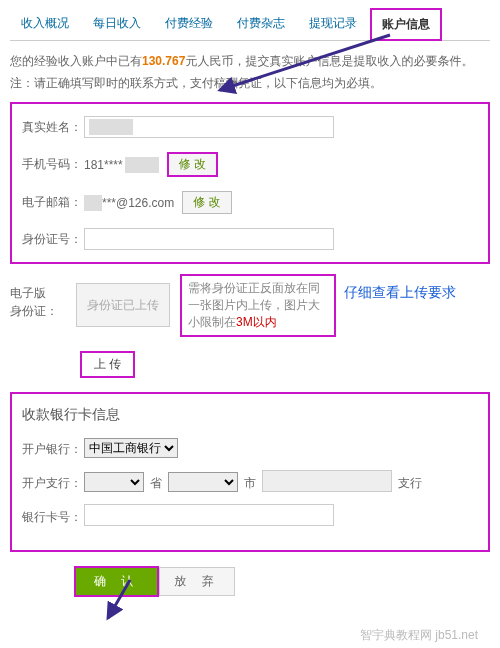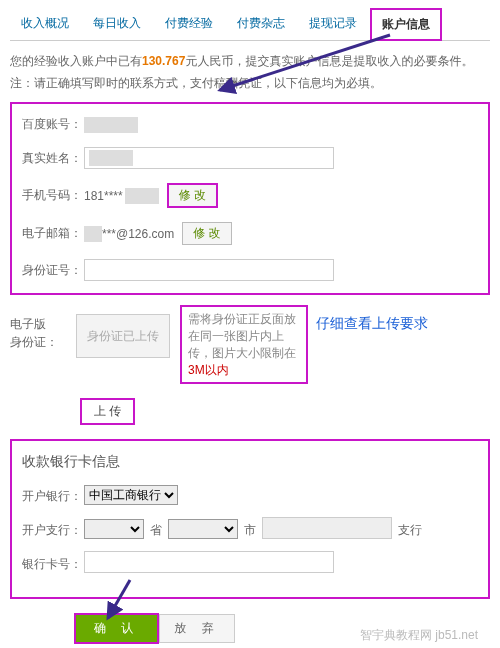--- a/index.html
+++ b/index.html
@@ -13,21 +13,21 @@
 .row{display:flex;align-items:center;margin-bottom:14px;color:#666}
 .row:last-child{margin-bottom:0}
 .lbl{width:62px;text-align:left}
 .mask{display:inline-block;background:#ddd;height:16px;vertical-align:middle}
 .btn{border:1px solid #bbb;background:#f5f5f5;padding:2px 10px;color:#5a8a00;cursor:pointer;margin-left:8px}
 .btn-hl{border:2px solid #c815c8}
 .inp{border:1px solid #ccc;height:22px;padding:2px 4px;background:#fff}
 .upload-area{display:flex;align-items:flex-start;margin:6px 0 6px 0}
 .upload-lbl{width:56px;color:#666;line-height:1.5;padding-top:10px}
 .preview{width:94px;height:44px;border:1px solid #ccc;background:#f3f3f3;color:#aaa;display:flex;align-items:center;justify-content:center;margin:9px 10px}
-.tip{border:2px solid #c815c8;padding:4px 6px;color:#888;width:128px;line-height:1.4}
+.tip{border:2px solid #c815c8;padding:4px 6px;color:#888;width:156px;line-height:1.4}
 .tip .r{color:#c00}
 .note{color:#1a5fd6;font-size:14px;margin-left:8px;padding-top:10px}
 .upload-btn{display:inline-block;border:2px solid #c815c8;padding:3px 12px;margin:8px 0 14px 70px;color:#444;cursor:pointer}
 .section-title{color:#555;font-size:14px;font-weight:normal;margin-bottom:14px}
 select{border:1px solid #999;height:20px;background:#eee}
 .bank-row{display:flex;align-items:flex-end;color:#666;margin-bottom:12px;flex-wrap:nowrap}
 .bank-row .lbl2{width:62px}
 .actions{margin-top:14px;display:flex;align-items:center;padding-left:64px}
 .confirm{background:#6aaa00;color:#fff;border:2px solid #c815c8;padding:5px 18px;cursor:pointer;letter-spacing:6px}
 .cancel{background:#f5f5f5;border:1px solid #ccc;padding:5px 14px;color:#666;cursor:pointer;letter-spacing:6px}
@@ -56,24 +56,20 @@
     </defs>
   <path d="M190,5 L20,60" class="svg-arrow" marker-end="url(#ah1)"></path>
 </svg>
 
 <div class="notice">
   <span>您的经验收入账户中已有</span><span class="hl">130.767</span><span>元人民币，提交真实账户信息是提取收入的必要条件。</span><br>
   <span>注：请正确填写即时的联系方式，支付稿酬凭证，以下信息均为必填。</span>
 </div>
 
 <div class="box">
-  <div class="row">
-    <span class="lbl">百度账号：</span>
-    <span class="mask" style="width:54px"></span>
-  </div>
   <div class="row">
     <span class="lbl">真实姓名：</span>
     <span class="inp" style="width:250px;display:inline-flex;align-items:center">
         <span class="mask" style="width:44px"></span>
       </span>
   </div>
   <div class="row">
     <span class="lbl">手机号码：</span>
     <span>181****</span>
     <span class="mask" style="width:34px;margin-left:2px"></span>

